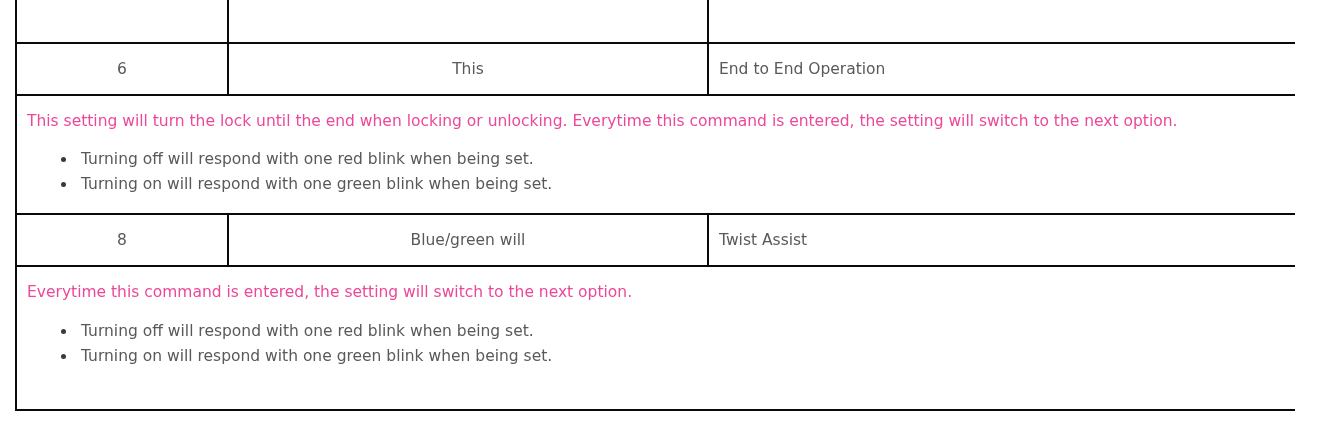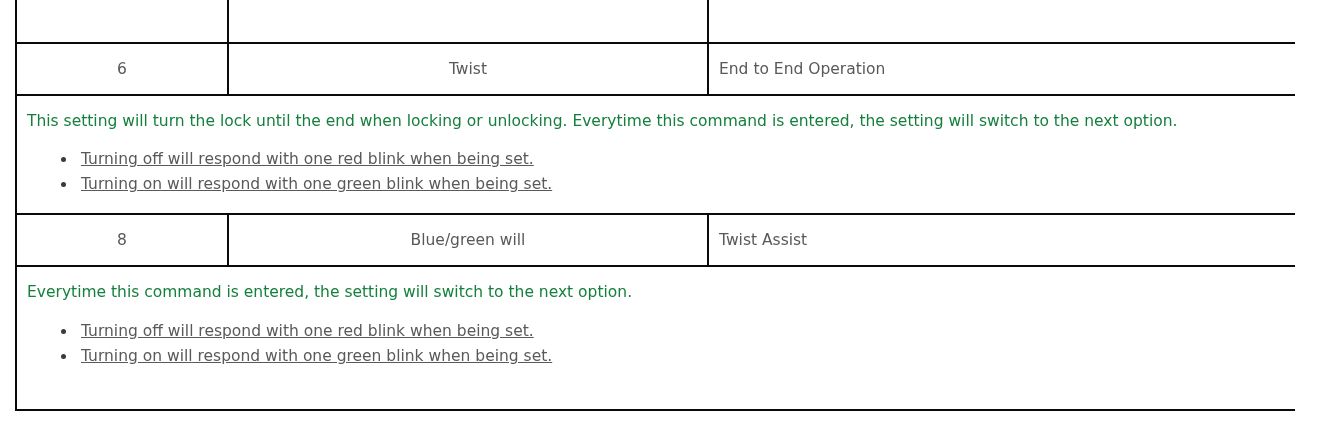--- a/index.html
+++ b/index.html
@@ -73,36 +73,35 @@
 
   
   td.desc-cell {
     padding: 14px 8px 16px 8px;
     vertical-align: top;
   }
 
   .desc-text {
     margin: 0;
     padding: 0 0 0 2px;
-    color: #15803d;
+    color: #ec4899;
     font-size: 15.5px;
     line-height: 1.5;
   }
 
   ul.desc-list {
     margin: 14px 0 0 0;
     padding: 0 0 0 52px;
     list-style-type: disc;
   }
   ul.desc-list li {
     color: #595959;
     font-size: 15.5px;
     line-height: 1.62;
     padding-left: 4px;
-    text-decoration: underline;
   }
   ul.desc-list li::marker {
     color: #3a3a3a;
     font-size: 15px;
   }
 
   
   tr.clipped-row td {
     height: 42px;
     border-left: 2px solid #0a0a0a;
@@ -125,21 +124,21 @@
       <tbody>
 
         <tr class="clipped-row">
           <td class="col-num"></td>
           <td class="col-color"></td>
           <td class="col-name"></td>
         </tr>
 
         <tr class="spec-row">
           <td class="col-num">6</td>
-          <td class="col-color">Twist</td>
+          <td class="col-color">This</td>
           <td class="col-name">End to End Operation</td>
         </tr>
 
         <tr>
           <td class="desc-cell" colspan="3">
             <p class="desc-text">This setting will turn the lock until the end when locking or unlocking. Everytime this command is entered, the setting will switch to the next option.</p>
             <ul class="desc-list">
               <li>Turning off will respond with one red blink when being set.</li>
               <li>Turning on will respond with one green blink when being set.</li>
             </ul>

